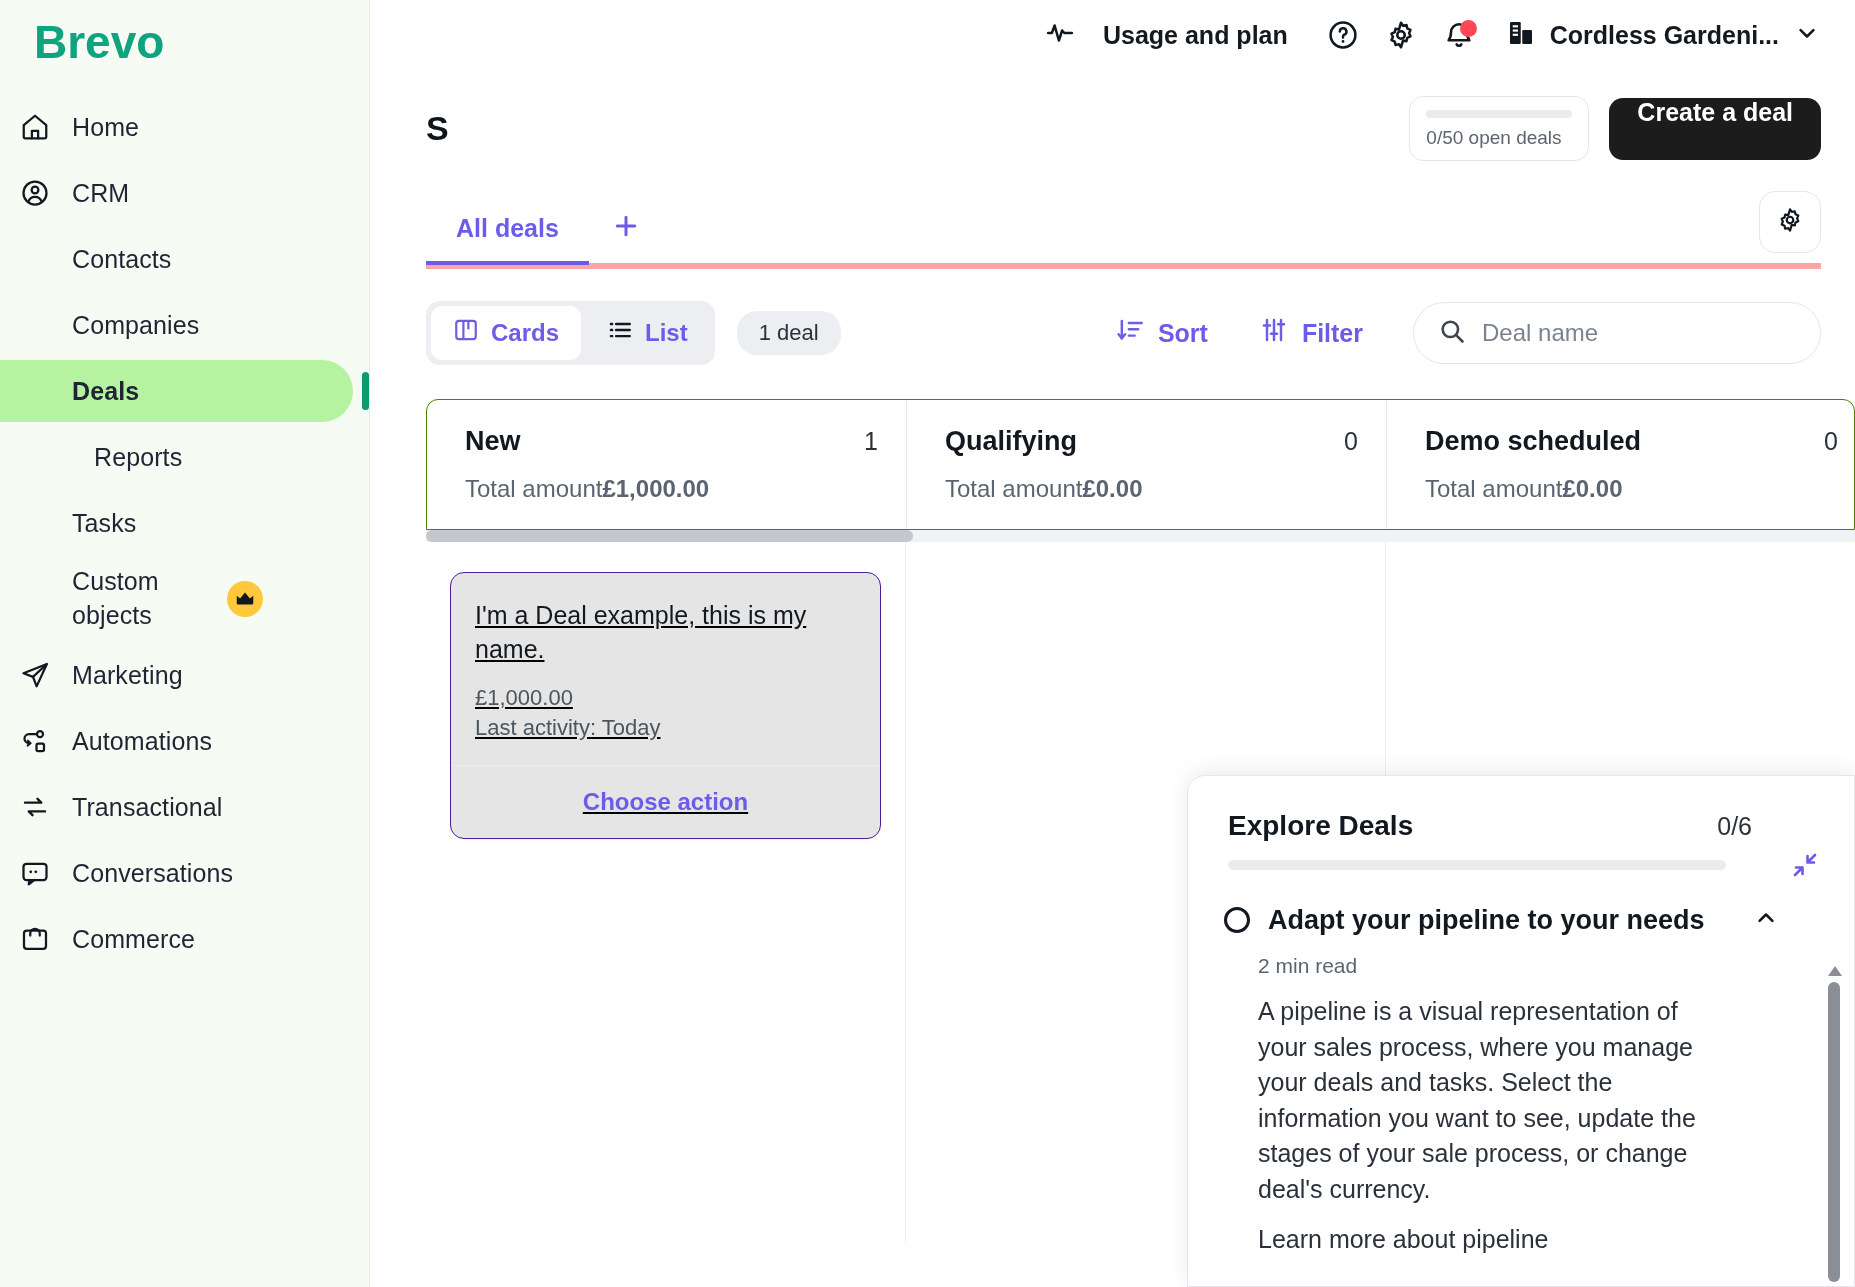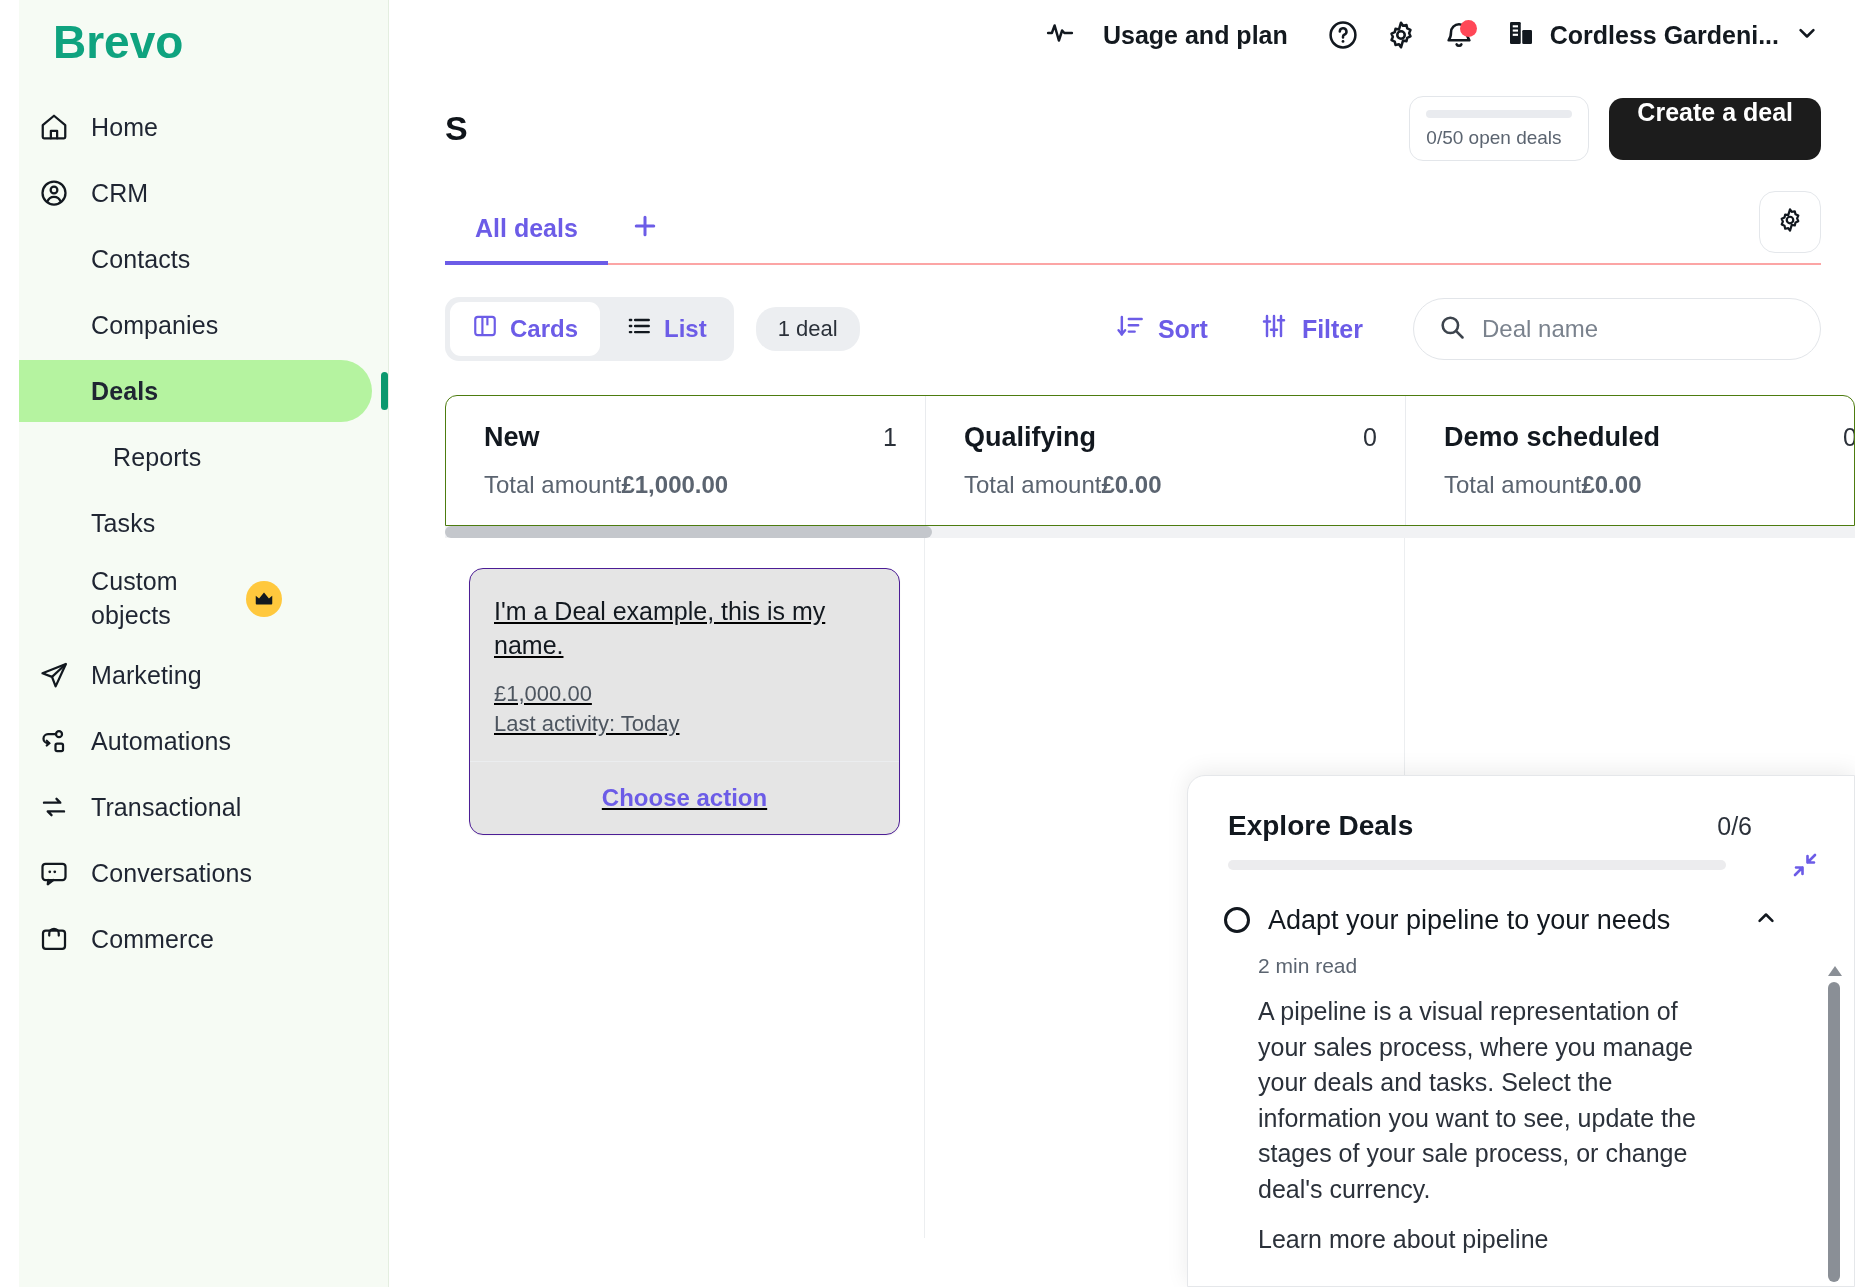--- a/index.html
+++ b/index.html
@@ -2,21 +2,21 @@
 <html><head>
 <meta charset="utf-8">
 <style>
   * { box-sizing: border-box; margin: 0; padding: 0; }
   html, body {
     width: 1855px; height: 1287px;
     overflow: hidden;
     font-family: "Liberation Sans", sans-serif;
     background: #ffffff;
   }
-  .app { display: flex; width: 1855px; height: 1287px; position: relative; padding-left: 19px; }
+  .app { display: flex; width: 1855px; height: 1287px; position: relative; }
 
   
   .sidebar {
     width: 370px; flex: 0 0 370px; height: 1287px;
     background: #f6fbf4;
     border-right: 1px solid #e4eee0;
     padding-top: 8px;
     position: relative;
   }
   .brand { padding: 14px 0 26px 34px; }
@@ -79,21 +79,21 @@
     display: flex; align-items: stretch; background: #1c1c1c; color: #fff;
     border-radius: 14px; height: 62px; cursor: pointer; overflow: hidden; flex-direction: column;
   }
   .create-deal .cd-label { display: flex; align-items: center; padding: 0 28px; font-size: 25px; font-weight: 700; }
   .create-deal .cd-split { width: 1px; background: #555; margin: 12px 0; }
   .create-deal .cd-caret { display: flex; align-items: center; justify-content: center; width: 58px; }
 
   .tabs-row {
     margin: 30px 34px 0 56px;
     display: flex; align-items: flex-end; justify-content: space-between;
-    border-bottom: 2px solid #fca5a5; position: relative;
+    border-bottom: 6px solid #fca5a5; position: relative;
   }
   .tabs { display: flex; align-items: center; gap: 0; }
   .tab {
     font-size: 25px; font-weight: 700; color: #6c5ce7;
     padding: 14px 30px 20px; cursor: pointer; position: relative;
   }
   .tab.active::after {
     content: ""; position: absolute; left: 0; right: 0; bottom: -2px; height: 4px; background: #6c5ce7;
   }
   .tab-add { padding: 10px 22px 18px; cursor: pointer; display: flex; align-items: center; }
@@ -177,21 +177,21 @@
   .explore-head { padding: 34px 40px 0 40px; position: relative; }
   .explore-title-row { display: flex; align-items: baseline; }
   .explore-title { font-size: 28px; font-weight: 700; color: #12181f; }
   .explore-progress-text { margin-left: auto; font-size: 25px; color: #2b313a; padding-right: 62px; }
   .explore-bar { height: 10px; border-radius: 6px; background: #ececee; margin-top: 18px; width: 498px; }
   .explore-collapse { position: absolute; right: 34px; top: 74px; cursor: pointer; }
 
   .explore-section { padding: 34px 40px 0 36px; }
   .explore-sec-head { display: flex; align-items: center; gap: 18px; }
   .circle-icon { width: 26px; height: 26px; border: 3px solid #12181f; border-radius: 50%; flex: 0 0 26px; }
-  .explore-sec-title { font-size: 27px; font-weight: 400; color: #12181f; }
+  .explore-sec-title { font-size: 27px; font-weight: 700; color: #12181f; }
   .explore-chevron { margin-left: auto; cursor: pointer; padding-right: 34px; }
   .explore-meta { font-size: 21px; color: #5b6470; margin: 18px 0 0 34px; }
   .explore-body { font-size: 25px; color: #2b313a; line-height: 1.42; margin: 16px 0 0 34px; width: 470px; }
   .explore-link { font-size: 25px; color: #2b313a; margin: 18px 0 0 34px; }
 
   .explore-scrollbar {
     position: absolute; right: 14px; top: 190px; bottom: 0; width: 12px;
   }
   .explore-scroll-arrow { width: 0; height: 0; margin: 0 auto; border-left: 7px solid transparent; border-right: 7px solid transparent; border-bottom: 10px solid #8a8f96; }
   .explore-scroll-thumb { width: 12px; background: #8a8f96; border-radius: 6px; height: 300px; margin-top: 6px; }

